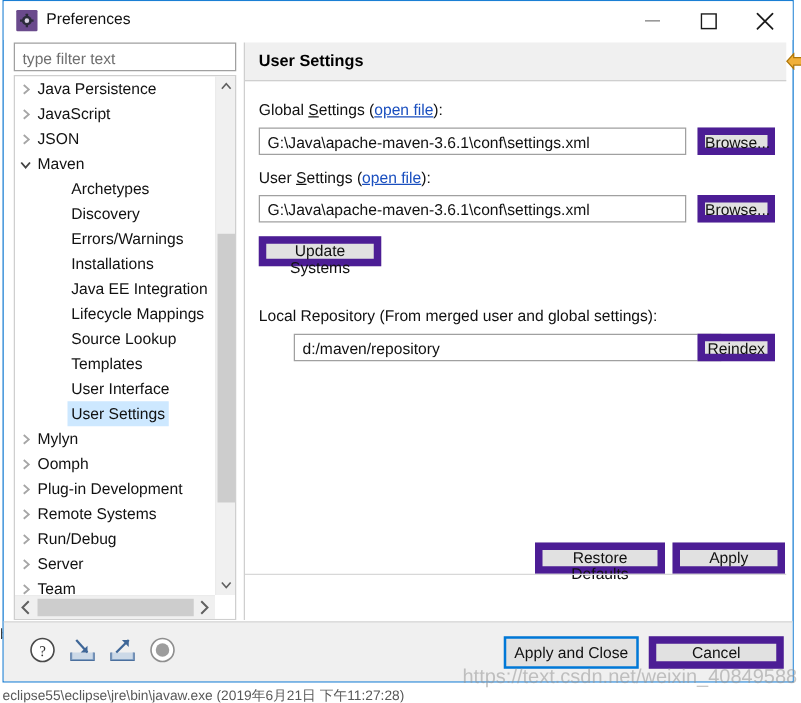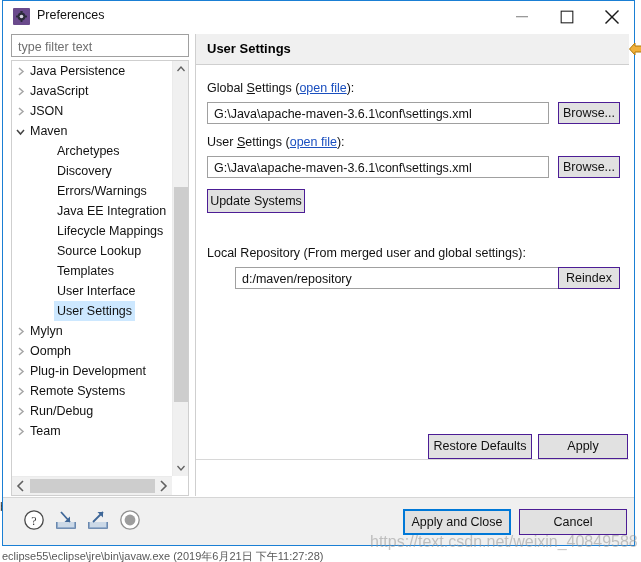--- a/index.html
+++ b/index.html
@@ -259,21 +259,21 @@
     left: 4px; top: 1px;
     width: calc(100% - 8px); height: 18px;
     border: none; outline: none; background: transparent;
     font-family: "Liberation Sans", sans-serif;
     font-size: 12.5px;
     color: #111111;
   }
   .btn {
     position: absolute;
     background: #e1e1e1;
-    border: 1px solid #4c1d95;
+    border: 6px solid #4c1d95;
     box-sizing: border-box;
     font-family: "Liberation Sans", sans-serif;
     font-size: 12.5px;
     color: #111111;
     text-align: center;
     cursor: default;
     padding: 0;
     line-height: 1;
   }
 
@@ -414,20 +414,23 @@
             <div class="tree-item depth1">
               <span class="lbl">Archetypes</span>
             </div>
             <div class="tree-item depth1">
               <span class="lbl">Discovery</span>
             </div>
             <div class="tree-item depth1">
               <span class="lbl">Errors/Warnings</span>
             </div>
             <div class="tree-item depth1">
+              <span class="lbl">Installations</span>
+            </div>
+            <div class="tree-item depth1">
               <span class="lbl">Java EE Integration</span>
             </div>
             <div class="tree-item depth1">
               <span class="lbl">Lifecycle Mappings</span>
             </div>
             <div class="tree-item depth1">
               <span class="lbl">Source Lookup</span>
             </div>
             <div class="tree-item depth1">
               <span class="lbl">Templates</span>
@@ -470,20 +473,28 @@
               </span>
               <span class="lbl">Remote Systems</span>
             </div>
             <div class="tree-item depth0">
               <span class="twisty">
                 <svg width="9" height="9" viewBox="0 0 9 9" class="tw-right">
                   <path d="M3 1 L7 4.5 L3 8" fill="none" stroke="#a6a6a6" stroke-width="1.5"></path>
                 </svg>
               </span>
               <span class="lbl">Run/Debug</span>
+            </div>
+            <div class="tree-item depth0">
+              <span class="twisty">
+                <svg width="9" height="9" viewBox="0 0 9 9" class="tw-right">
+                  <path d="M3 1 L7 4.5 L3 8" fill="none" stroke="#a6a6a6" stroke-width="1.5"></path>
+                </svg>
+              </span>
+              <span class="lbl">Server</span>
             </div>
             <div class="tree-item depth0">
               <span class="twisty">
                 <svg width="9" height="9" viewBox="0 0 9 9" class="tw-right">
                   <path d="M3 1 L7 4.5 L3 8" fill="none" stroke="#a6a6a6" stroke-width="1.5"></path>
                 </svg>
               </span>
               <span class="lbl">Team</span>
             </div>
           </div>

